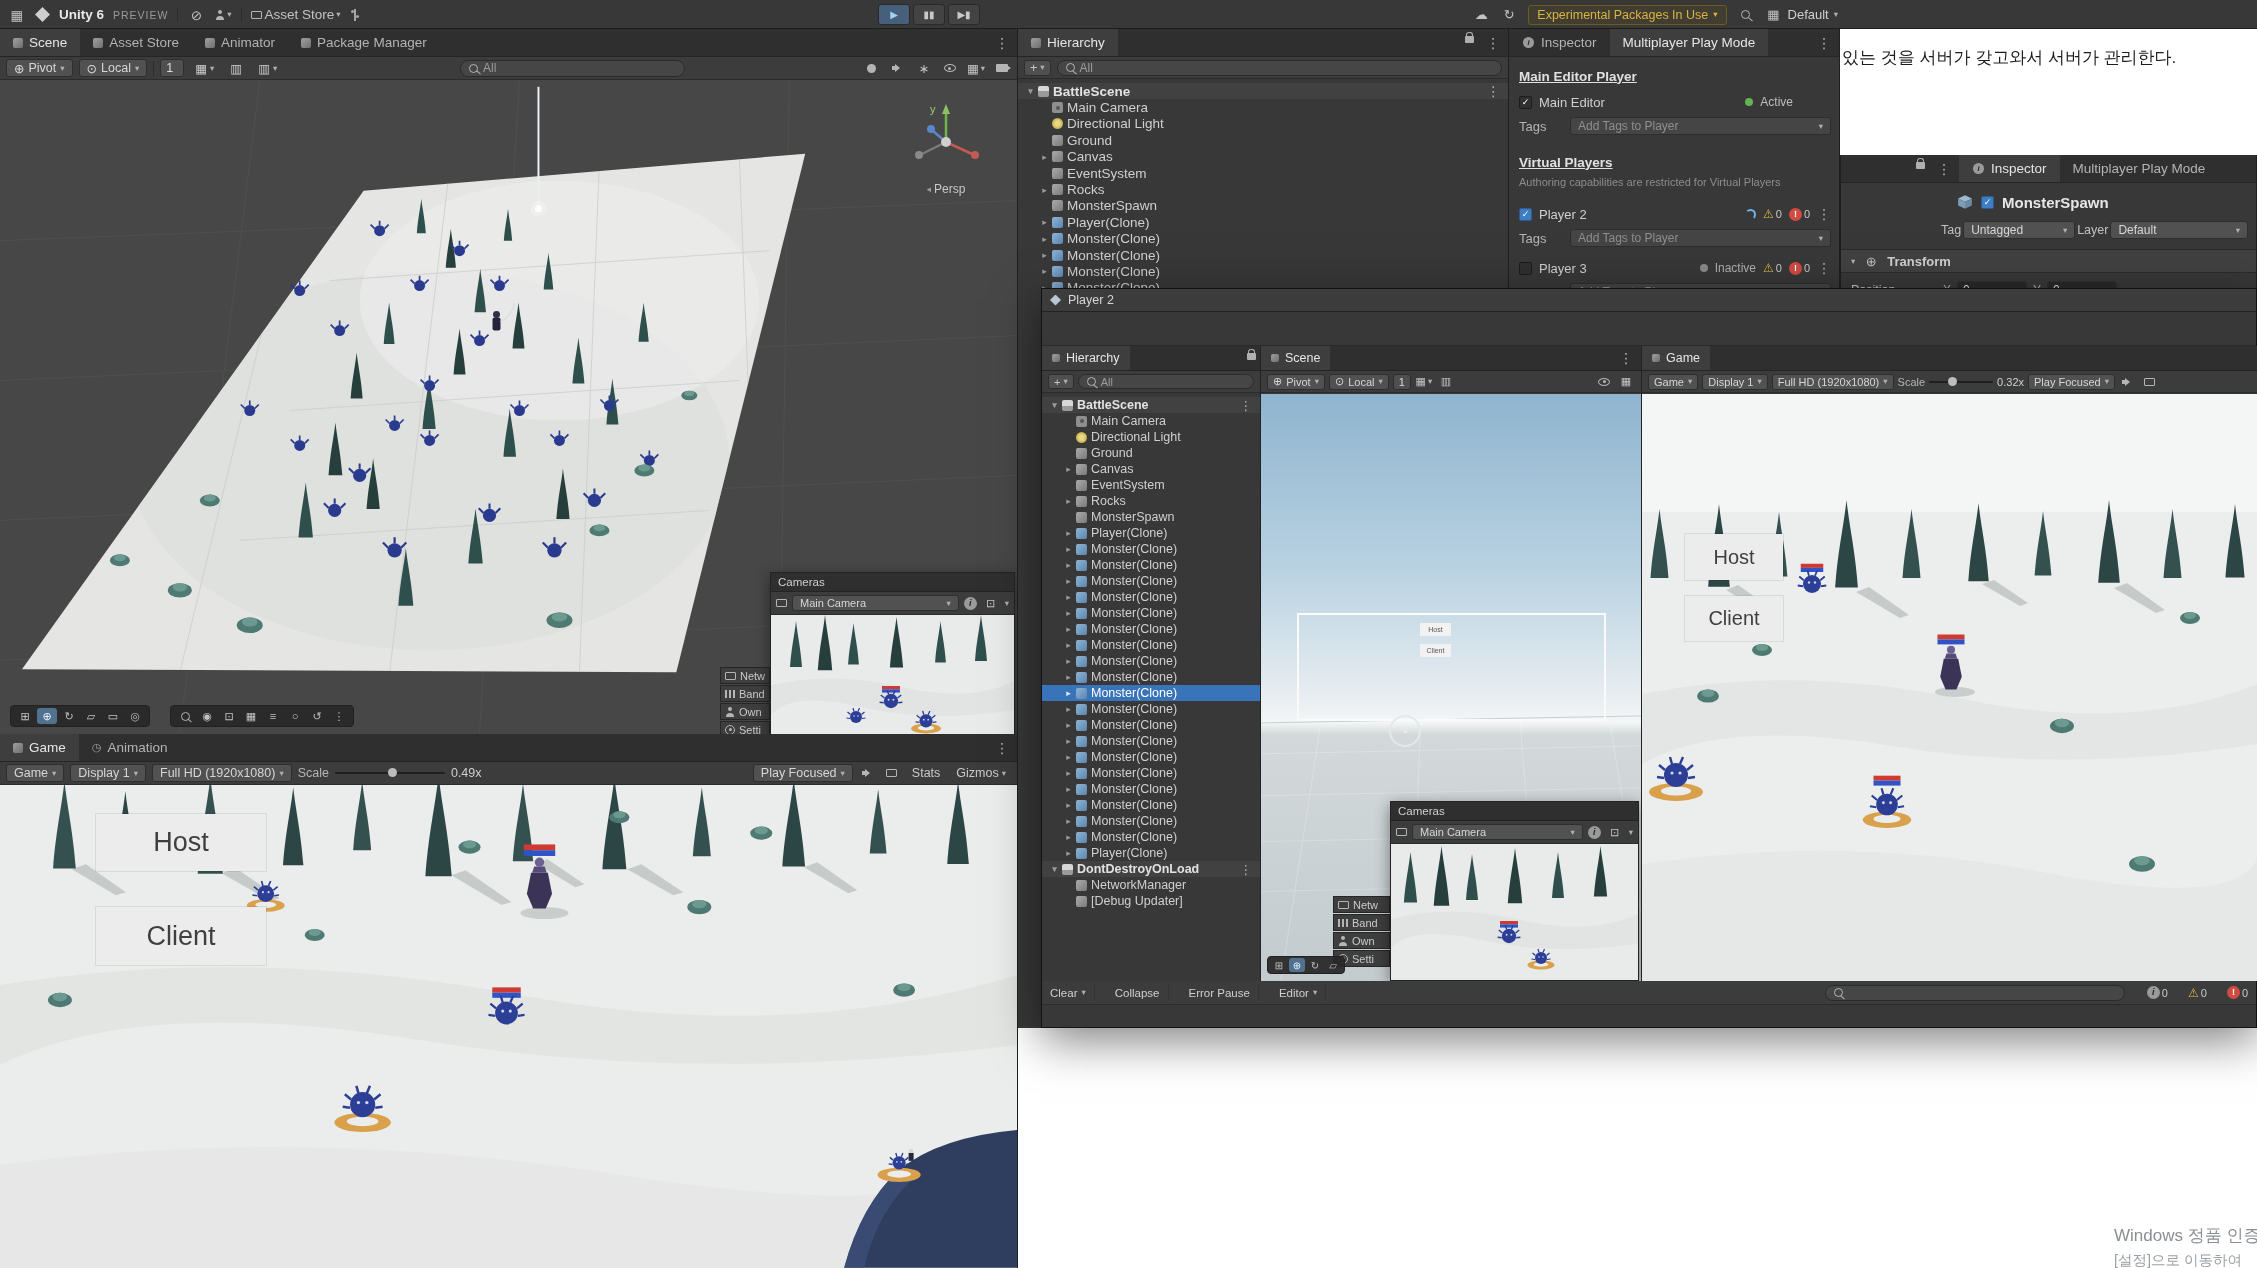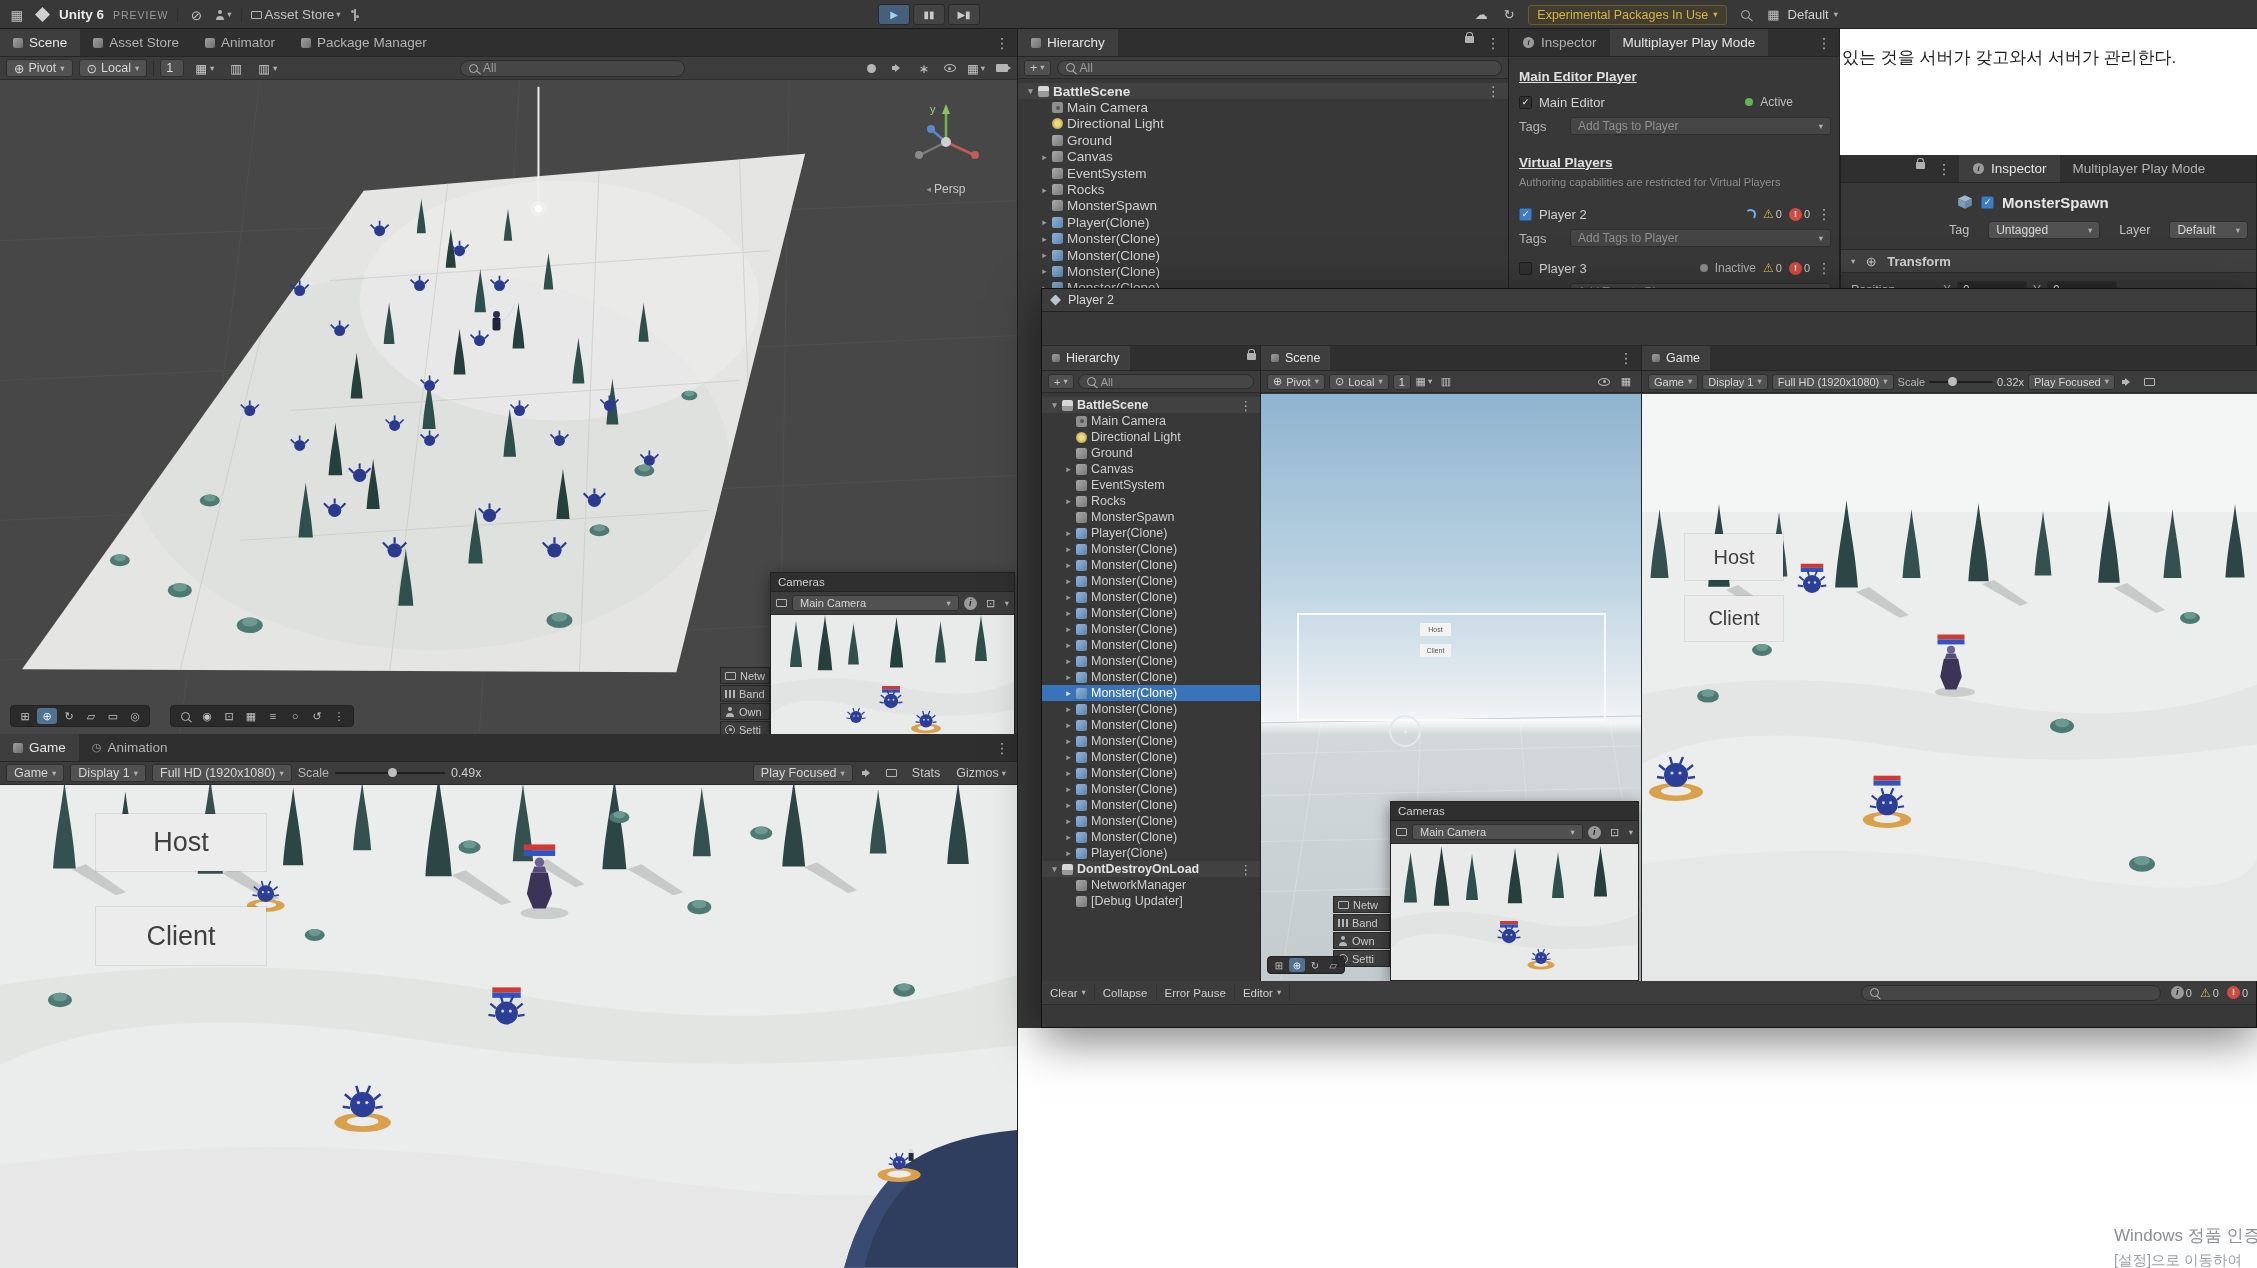--- a/index.html
+++ b/index.html
@@ -804,21 +804,21 @@
     <div class="abs" style="left:0;right:0;top:28px;bottom:0">
       <div class="mrow" style="top:8px;left:116px;gap:8px">
         <svg width="16" height="16" viewBox="0 0 14 14">
           <polygon points="7,1 13,4 7,7 1,4" fill="#9fb8cf"></polygon>
             <polygon points="1,4 7,7 7,13 1,10" fill="#7c9cb8"></polygon>
             <polygon points="13,4 7,7 7,13 13,10" fill="#6a8aa6"></polygon>
         </svg>
         <span class="cb on">✓</span>
         <span style="font-weight:bold;font-size:15px;color:#e6e6e6">MonsterSpawn</span>
       </div>
-      <div class="mrow" style="top:36px;left:108px;gap:19px">
+      <div class="mrow" style="top:36px;left:100px;gap:2px">
         <span style="color:#c0c0c0;font-size:12.5px">Tag</span>
         <div class="dd" style="width:112px;font-size:12px">
             <span>Untagged</span>
             <span class="spacer"></span>
             <span class="caret">▾</span>
           </div>
         <span style="color:#c0c0c0;font-size:12.5px">Layer</span>
         <div class="dd" style="flex:1;font-size:12px;overflow:hidden">
             <span>Default</span>
             <span class="spacer"></span>
@@ -1232,21 +1232,21 @@
             <use href="#d_ring" transform="translate(0,12)"></use>
               <use href="#d_mon" transform="translate(0,-5)"></use>
           </g>
         </svg>
         <div class="ui-button" style="left:43px;top:140px;width:98px;height:46px;font-size:20px">Host</div>
         <div class="ui-button" style="left:43px;top:202px;width:98px;height:45px;font-size:20px">Client</div>
       </div>
     </div>
 
     <div class="p2console">
-      <div class="toolbar" style="height:24px;gap:0;padding:0">
+      <div class="toolbar" style="height:24px;gap:12px;padding:0">
         <div class="cbtn">
             <span>Clear</span>
             <span class="caret">▾</span>
           </div>
         <div class="cbtn">
             <span>Collapse</span>
           </div>
         <div class="cbtn">
             <span>Error Pause</span>
           </div>

